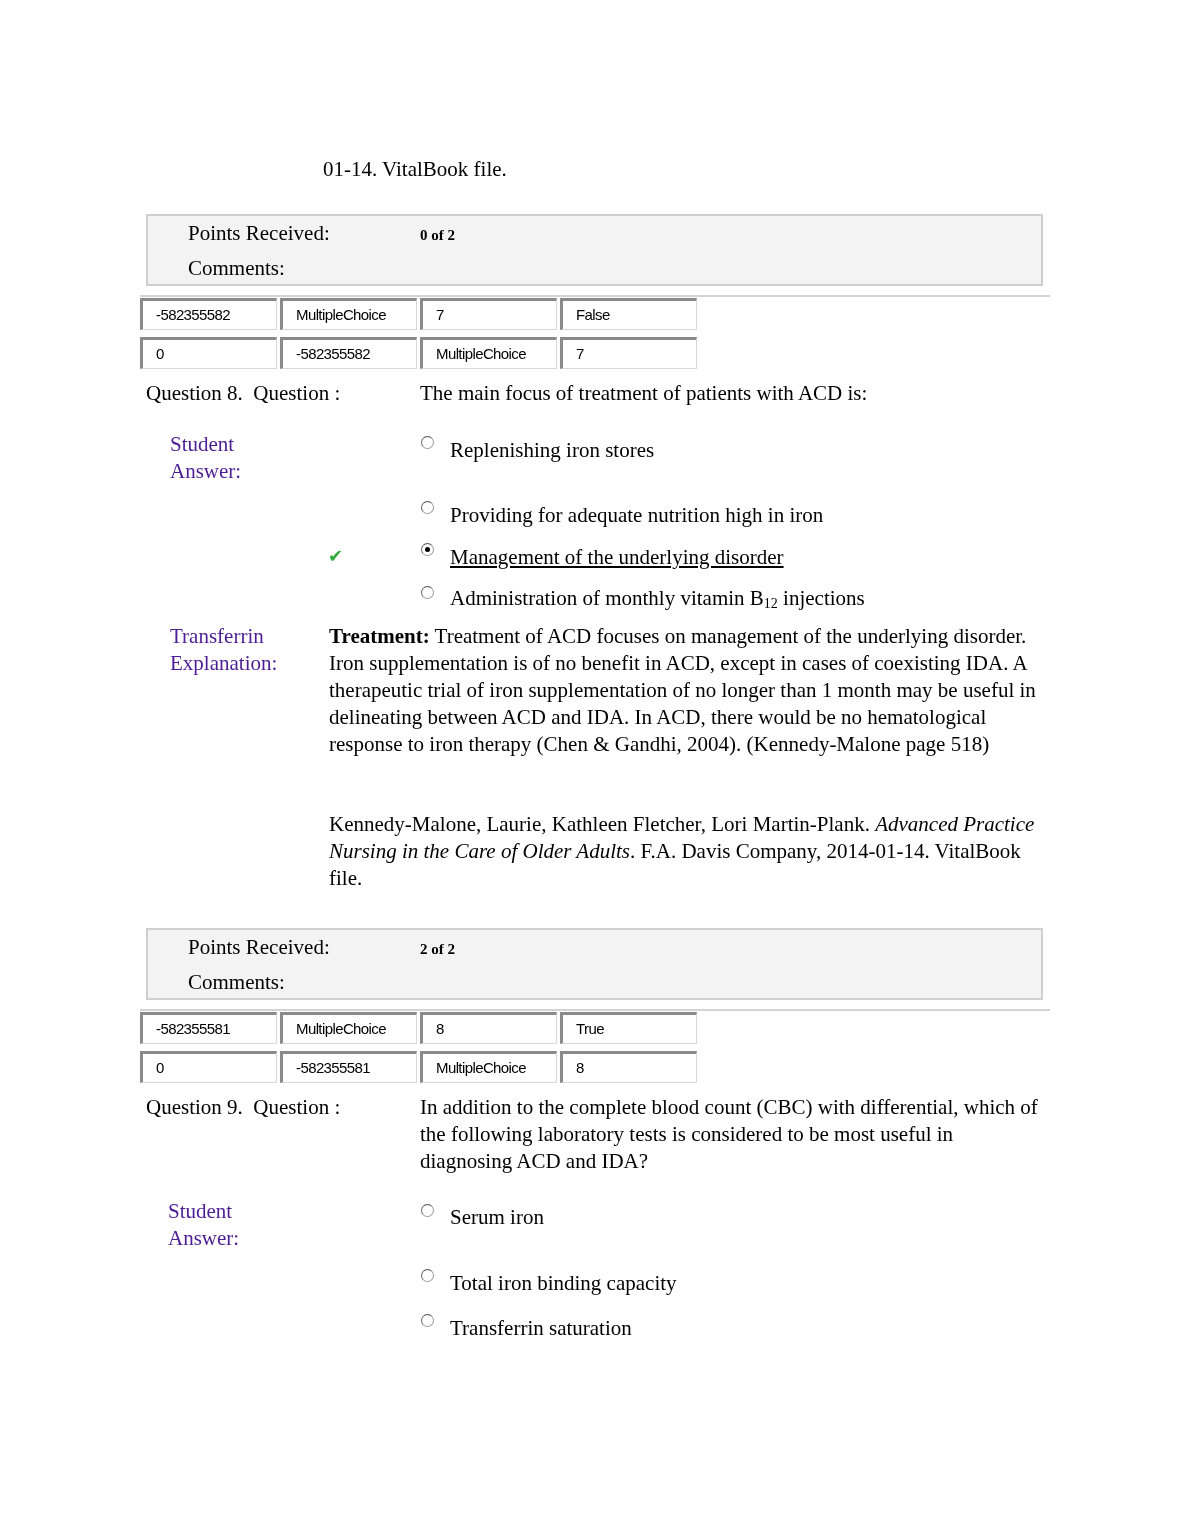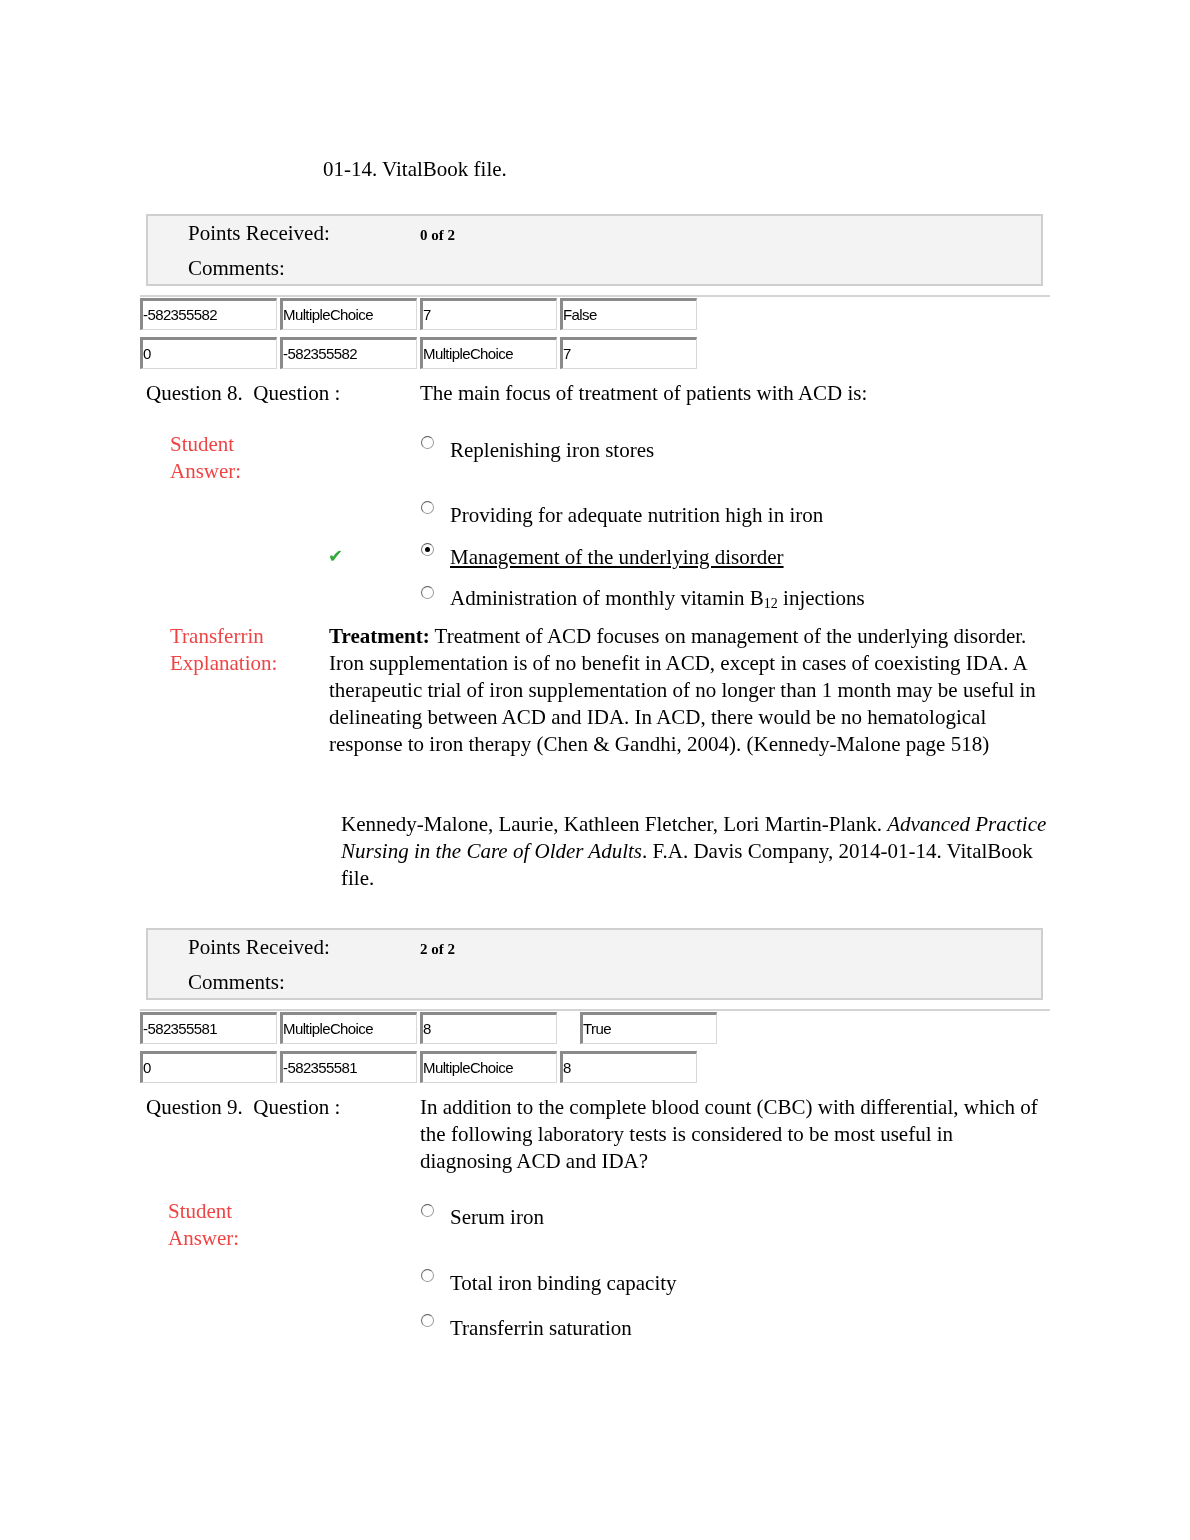--- a/index.html
+++ b/index.html
@@ -1,30 +1,30 @@
 <!DOCTYPE html>
 <html><head>
 <meta charset="utf-8">
 <style>
   html, body { margin: 0; padding: 0; background: #ffffff; }
   body { width: 1190px; height: 1540px; position: relative; overflow: hidden;
          font-family: "Liberation Serif", "DejaVu Serif", serif; color: #000; }
   .abs { position: absolute; }
   .serif { font-family: "Liberation Serif", "DejaVu Serif", serif; font-size: 21px; line-height: 27px; }
-  .gray { color: #ef4444; }
+  .gray { color: #4c1d95; }
   .points-box { position: absolute; left: 146px; width: 897px; height: 72px;
                 background: #f3f3f3; border: 2px solid #cfcfcf; box-sizing: border-box; }
   .points-box .lbl { position: absolute; left: 40px; font-size: 21px; line-height: 27px; }
   .points-box .val { position: absolute; left: 272px; font-size: 15px; line-height: 27px; font-weight: bold; }
   .sep { position: absolute; left: 140px; width: 910px; height: 0; border-top: 2px solid #d4d4d4; }
   .cell { position: absolute; height: 32px; width: 137px; box-sizing: border-box; background: #fff;
           border-top: 3px solid #8a8a8a; border-left: 3px solid #8a8a8a;
           border-right: 1px solid #d8d8d8; border-bottom: 1px solid #d8d8d8;
           font-family: "Liberation Sans", "DejaVu Sans", sans-serif; font-size: 15px;
-          letter-spacing: -0.6px; line-height: 27px; white-space: nowrap; overflow: hidden; }
+          letter-spacing: -0.6px; line-height: 27px; padding-left: 13px; white-space: nowrap; overflow: hidden; }
   .radio { position: absolute; width: 13px; height: 13px; border-radius: 50%;
            border: 1px solid #9a9a9a; border-top-color: #555; border-left-color: #666;
            background: radial-gradient(circle at 60% 60%, #ffffff 55%, #e9e9e9 100%); box-sizing: border-box; }
   .radio.checked::after { content: ""; position: absolute; left: 3px; top: 3px; width: 5px; height: 5px;
            border-radius: 50%; background: #000; }
   .check { position: absolute; color: #2eaa3a; font-size: 18px; font-weight: bold; line-height: 18px;
            font-family: "DejaVu Sans", sans-serif; }
   sub { font-size: 14px; vertical-align: -3px; line-height: 0; }
   .para { position: absolute; left: 329px; width: 720px; }
 </style>
@@ -70,33 +70,33 @@
 <div class="radio" style="left:421px; top:586px;"></div>
 <div class="abs serif" style="left:450px; top:585px;"><span>Administration of monthly vitamin B</span><sub>12</sub><span> injections</span></div>
 
 <div class="abs serif gray" style="left:170px; top:623px;">
   <div>Transferrin</div>
   <div>Explanation:</div>
 </div>
 
 <div class="para serif" style="top:623px;"><b>Treatment:</b><span> Treatment of ACD focuses on management of the underlying disorder. Iron supplementation is of no benefit in ACD, except in cases of coexisting IDA. A therapeutic trial of iron supplementation of no longer than 1 month may be useful in delineating between ACD and IDA. In ACD, there would be no hematological response to iron therapy (Chen &amp; Gandhi, 2004). (Kennedy-Malone page 518)</span></div>
 
-<div class="para serif" style="top:811px;margin-left:12px;"><span>Kennedy-Malone, Laurie, Kathleen Fletcher, Lori Martin-Plank. </span><i>Advanced Practice Nursing in the Care of Older Adults</i><span>. F.A. Davis Company, 2014-01-14. VitalBook file.</span></div>
+<div class="para serif" style="top:811px;"><span>Kennedy-Malone, Laurie, Kathleen Fletcher, Lori Martin-Plank. </span><i>Advanced Practice Nursing in the Care of Older Adults</i><span>. F.A. Davis Company, 2014-01-14. VitalBook file.</span></div>
 
 <div class="points-box" style="top:928px;">
   <div class="lbl" style="top:4px;">Points Received:</div>
   <div class="val" style="top:6px;">2 of 2</div>
   <div class="lbl" style="top:39px;">Comments:</div>
 </div>
 <div class="sep" style="top:1009px;"></div>
 
 <div class="cell" style="left:140px; top:1012px;">-582355581</div>
 <div class="cell" style="left:280px; top:1012px;">MultipleChoice</div>
 <div class="cell" style="left:420px; top:1012px;">8</div>
-<div class="cell" style="left:580px; top:1012px;">True</div>
+<div class="cell" style="left:560px; top:1012px;">True</div>
 <div class="cell" style="left:140px; top:1051px;">0</div>
 <div class="cell" style="left:280px; top:1051px;">-582355581</div>
 <div class="cell" style="left:420px; top:1051px;">MultipleChoice</div>
 <div class="cell" style="left:560px; top:1051px;">8</div>
 
 <div class="abs serif" style="left:146px; top:1094px; white-space:pre;">Question 9.  Question :</div>
 <div class="abs serif" style="left:420px; top:1094px; width:625px;">In addition to the complete blood count (CBC) with differential, which of the following laboratory tests is considered to be most useful in diagnosing ACD and IDA?</div>
 
 <div class="abs serif gray" style="left:168px; top:1198px;">
   <div>Student</div>

